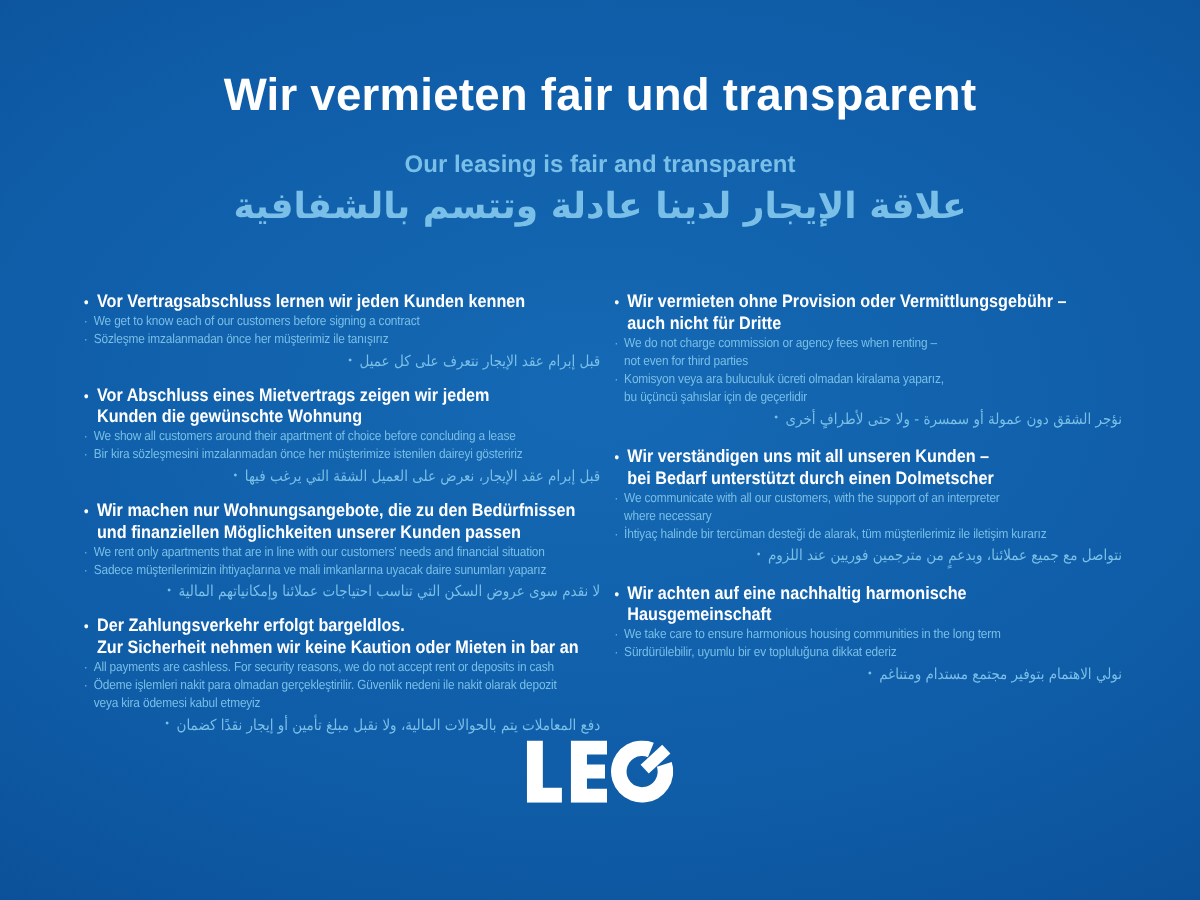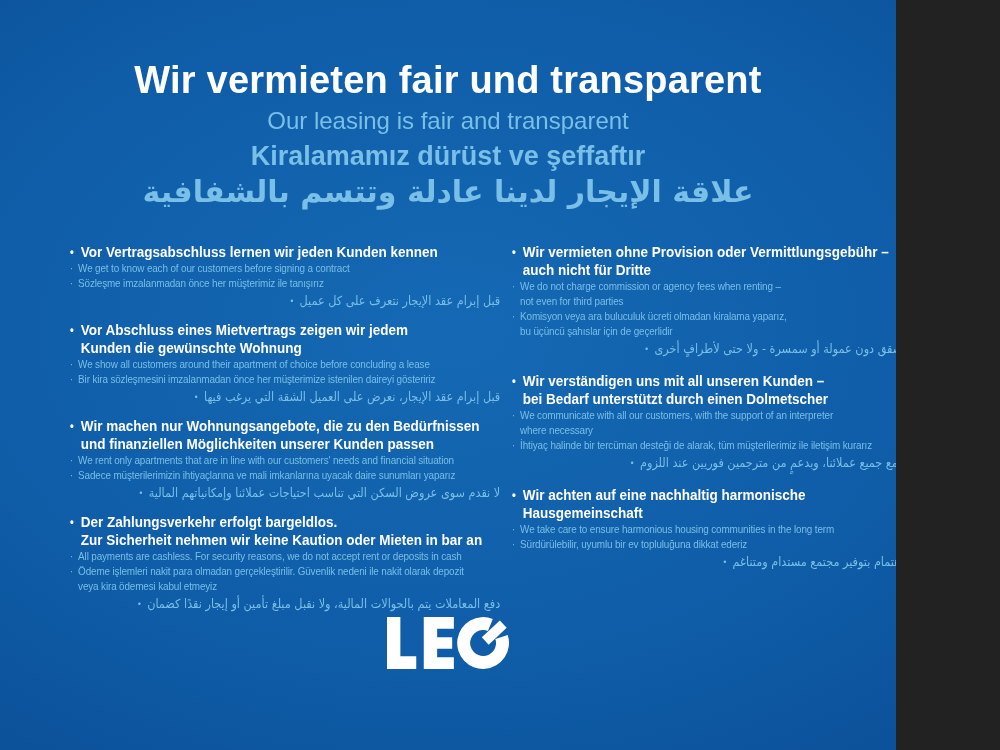--- a/index.html
+++ b/index.html
@@ -1,24 +1,24 @@
 <!DOCTYPE html>
 <html><head>
 <meta charset="utf-8">
 <style>
   html,body { margin:0; padding:0; background:#222; }
   .canvas {
-    position:relative; width:896px; height:750px; overflow:hidden;
+    position:relative; width:1000px; height:750px; overflow:hidden;
     background: radial-gradient(115% 95% at 50% 44%, #1569b4 0%, #0f5ca7 48%, #0a4d95 82%, #074890 100%);
     font-family:"Liberation Sans","DejaVu Sans",sans-serif;
   }
   
   .header { position:absolute; top:58px; left:0; right:0; text-align:center; }
   .title   { font-size:38px; font-weight:bold; color:#ffffff; line-height:44px; letter-spacing:0.2px; }
-  .sub-en  { font-size:24px; font-weight:normal; color:#79bfe7; line-height:33px; margin-top:2px; }
+  .sub-en  { font-size:20px; font-weight:bold; color:#79bfe7; line-height:33px; margin-top:19px; }
   .sub-tr  { font-size:27px; font-weight:bold; color:#79bfe7; line-height:33px; margin-top:3px; }
   .sub-ar  { font-size:30px; font-weight:bold; color:#79bfe7; line-height:32px; margin-top:3px;
              font-family:"DejaVu Sans",sans-serif; }
   
   .col { position:absolute; top:243px; transform:scaleX(0.9); transform-origin:0 0; }
   .col-left  { left:70px;  width:478px; }
   .col-right { left:512px; width:470px; }
   .block { margin-bottom:12px; }
   .col-right .block { margin-bottom:15px; }
   .row { display:flex; align-items:flex-start; }
@@ -36,21 +36,20 @@
   .logo svg { display:block; }
 </style>
 </head>
 <body>
 
 <div class="canvas">
 
   <div class="header">
     <div class="title">Wir vermieten fair und transparent</div>
     <div class="sub-en">Our leasing is fair and transparent</div>
-    <div class="sub-tr">Kiralamamız dürüst ve şeffaftır</div>
     <div class="sub-ar" dir="rtl">علاقة الإيجار لدينا عادلة وتتسم بالشفافية</div>
   </div>
 
   <div class="col col-left">
 
     <div class="block">
       <div class="row de">
         <span class="b">•</span>
         <span class="t">Vor Vertragsabschluss lernen wir jeden Kunden kennen</span>
       </div>

